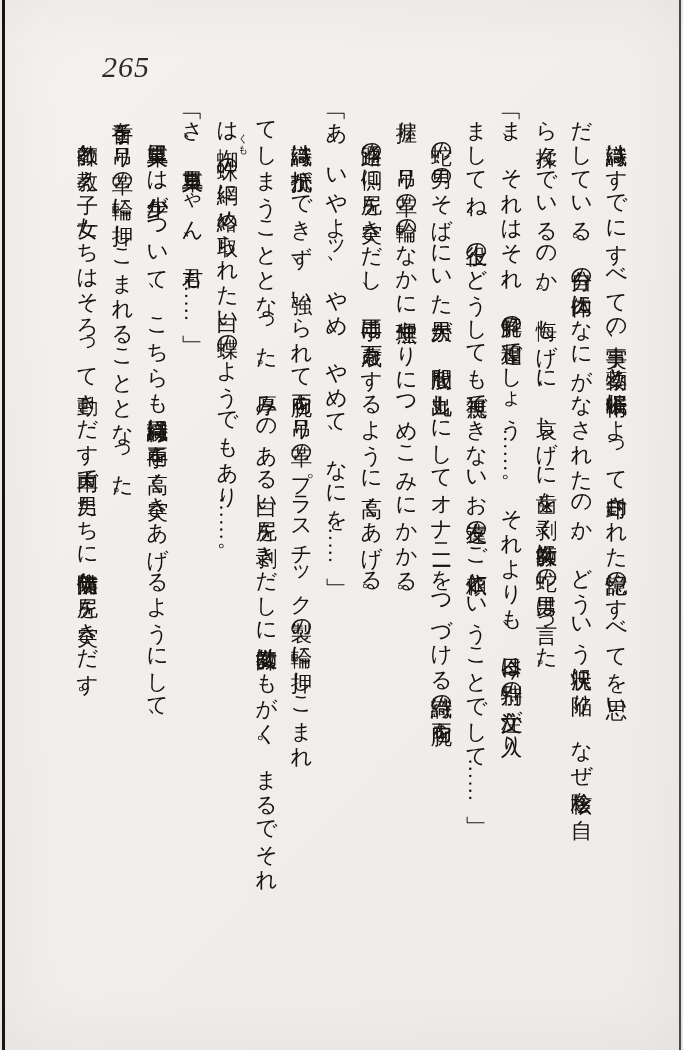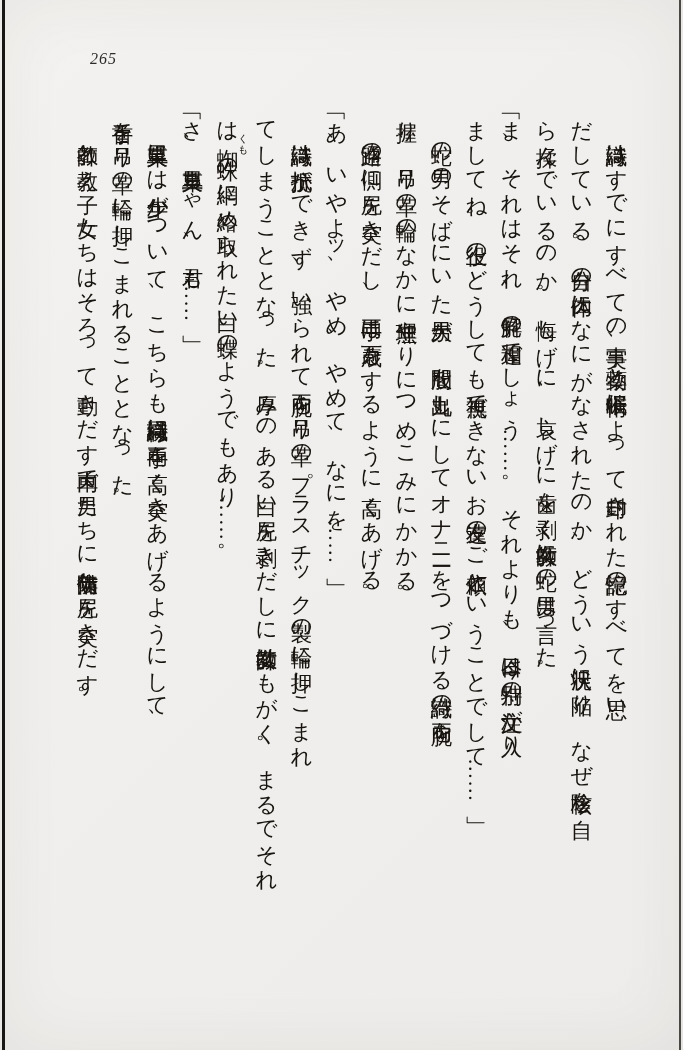--- a/index.html
+++ b/index.html
@@ -29,23 +29,23 @@
   .edge-line-right {
     position: absolute;
     right: 2px;
     top: 0;
     width: 2px;
     height: 1050px;
     background: #4a4845;
   }
   .page-number {
     position: absolute;
-    left: 90px;
+    left: 102px;
     top: 50px;
-    font-size: 16px;
+    font-size: 30px;
     font-style: italic;
     color: #2d2b28;
     letter-spacing: 1px;
   }
   .text-block {
     position: absolute;
     top: 106px;
     right: 50px;
     width: 562px;
     height: 848px;

